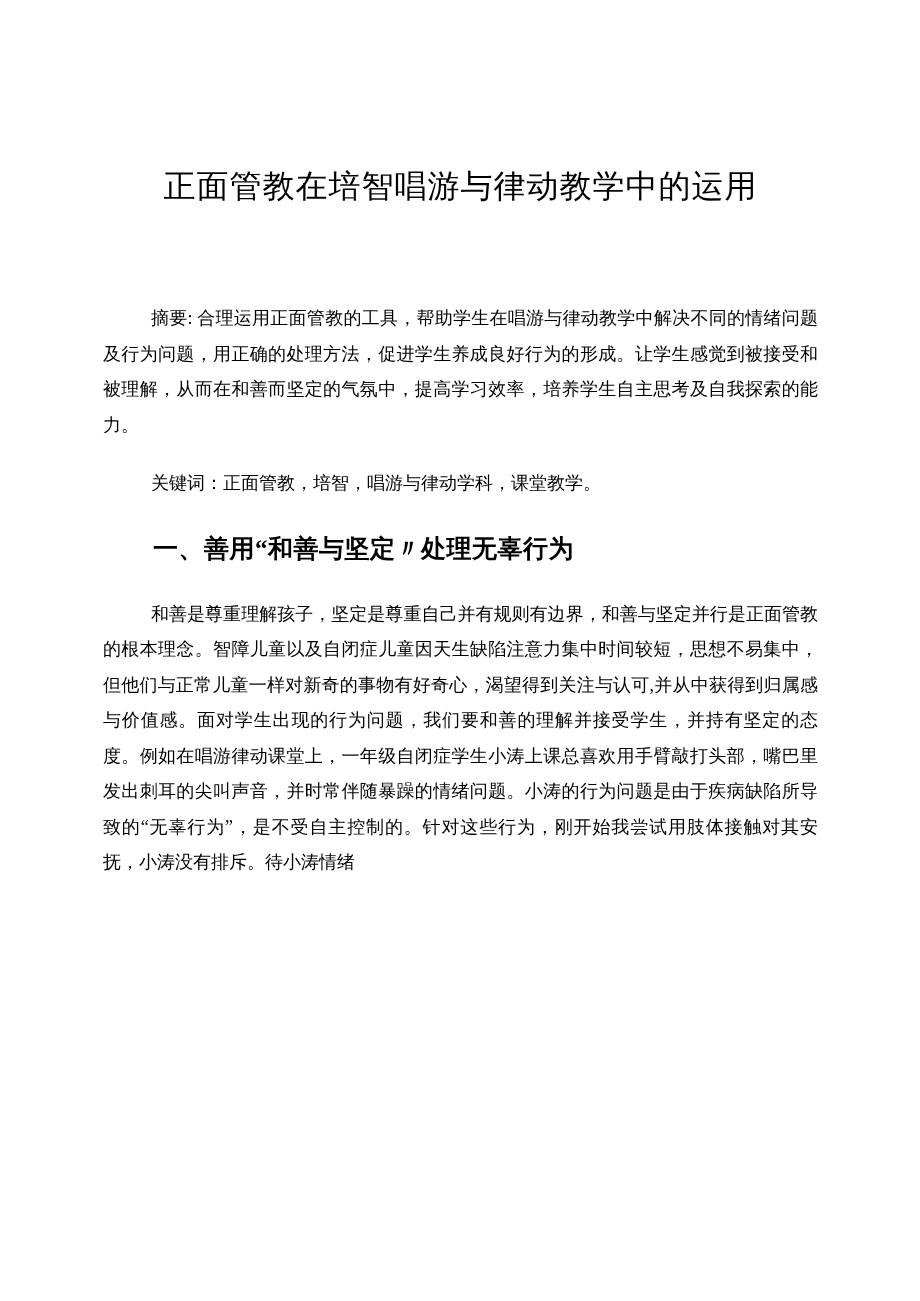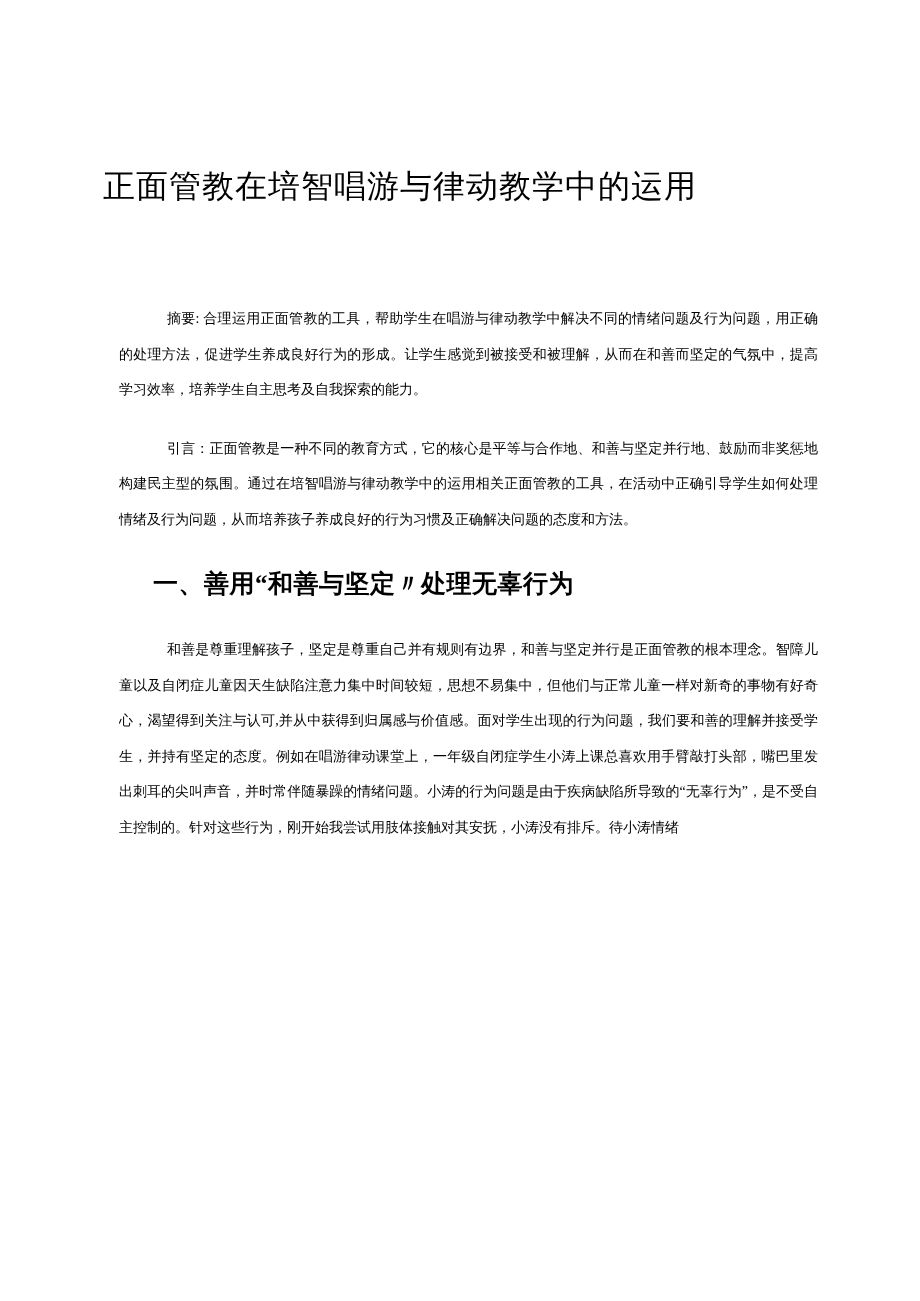--- a/index.html
+++ b/index.html
@@ -16,26 +16,27 @@
   }
   .page {
     width: 715px;
     margin: 0 auto 0 103px;
   }
   .doc-title {
     margin: 165px 0 0 0;
     font-size: 32px;
     line-height: 42px;
     font-weight: normal;
+    text-align: center;
     letter-spacing: 1px;
     white-space: nowrap;
   }
   .para {
-    margin: 0 0 23px 16px;
-    font-size: 14px;
+    margin: 0 0 23px 0;
+    font-size: 18px;
     line-height: 35.5px;
     text-align: justify;
     text-indent: 48px;
     word-break: break-all;
   }
   .para.abstract {
     margin-top: 94px;
   }
   .section-heading {
     margin: 28px 0 30px 0;
@@ -48,20 +49,20 @@
   }
 </style>
 </head>
 <body>
 
 <div class="page">
   <h1 class="doc-title">正面管教在培智唱游与律动教学中的运用</h1>
 
   <p class="para abstract">摘要: 合理运用正面管教的工具，帮助学生在唱游与律动教学中解决不同的情绪问题及行为问题，用正确的处理方法，促进学生养成良好行为的形成。让学生感觉到被接受和被理解，从而在和善而坚定的气氛中，提高学习效率，培养学生自主思考及自我探索的能力。</p>
 
+  <p class="para">关键词：正面管教，培智，唱游与律动学科，课堂教学。</p>
 
-  <p class="para">引言：正面管教是一种不同的教育方式，它的核心是平等与合作地、和善与坚定并行地、鼓励而非奖惩地构建民主型的氛围。通过在培智唱游与律动教学中的运用相关正面管教的工具，在活动中正确引导学生如何处理情绪及行为问题，从而培养孩子养成良好的行为习惯及正确解决问题的态度和方法。</p>
 
   <h2 class="section-heading">一、善用“和善与坚定〃处理无辜行为</h2>
 
 
   <p class="para">和善是尊重理解孩子，坚定是尊重自己并有规则有边界，和善与坚定并行是正面管教的根本理念。智障儿童以及自闭症儿童因天生缺陷注意力集中时间较短，思想不易集中，但他们与正常儿童一样对新奇的事物有好奇心，渴望得到关注与认可,并从中获得到归属感与价值感。面对学生出现的行为问题，我们要和善的理解并接受学生，并持有坚定的态度。例如在唱游律动课堂上，一年级自闭症学生小涛上课总喜欢用手臂敲打头部，嘴巴里发出刺耳的尖叫声音，并时常伴随暴躁的情绪问题。小涛的行为问题是由于疾病缺陷所导致的“无辜行为”，是不受自主控制的。针对这些行为，刚开始我尝试用肢体接触对其安抚，小涛没有排斥。待小涛情绪</p>
 </div>
 
 </body></html>

